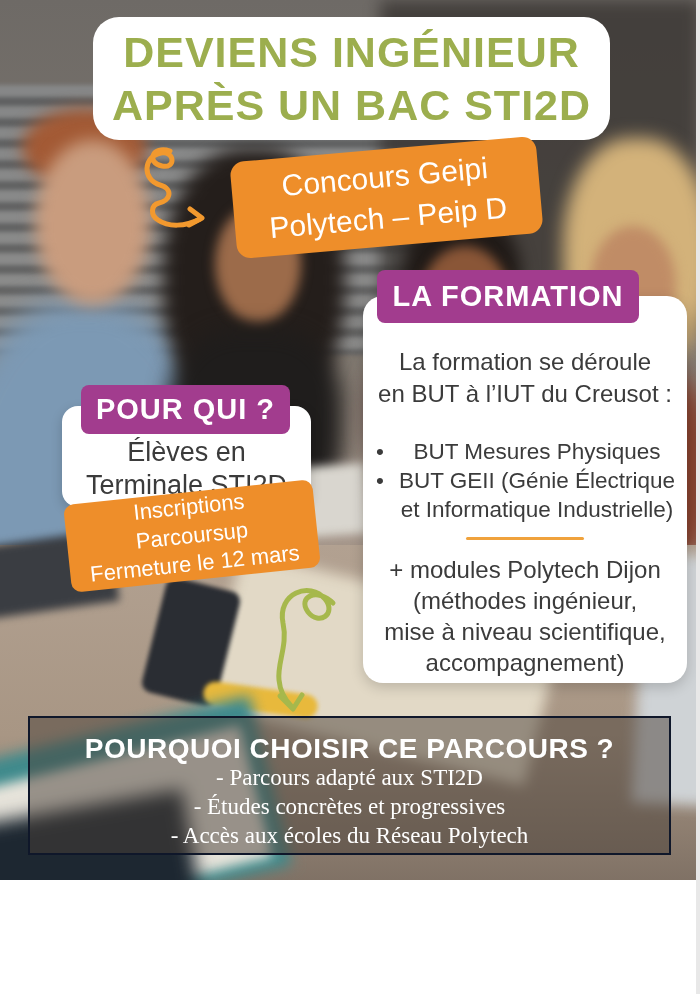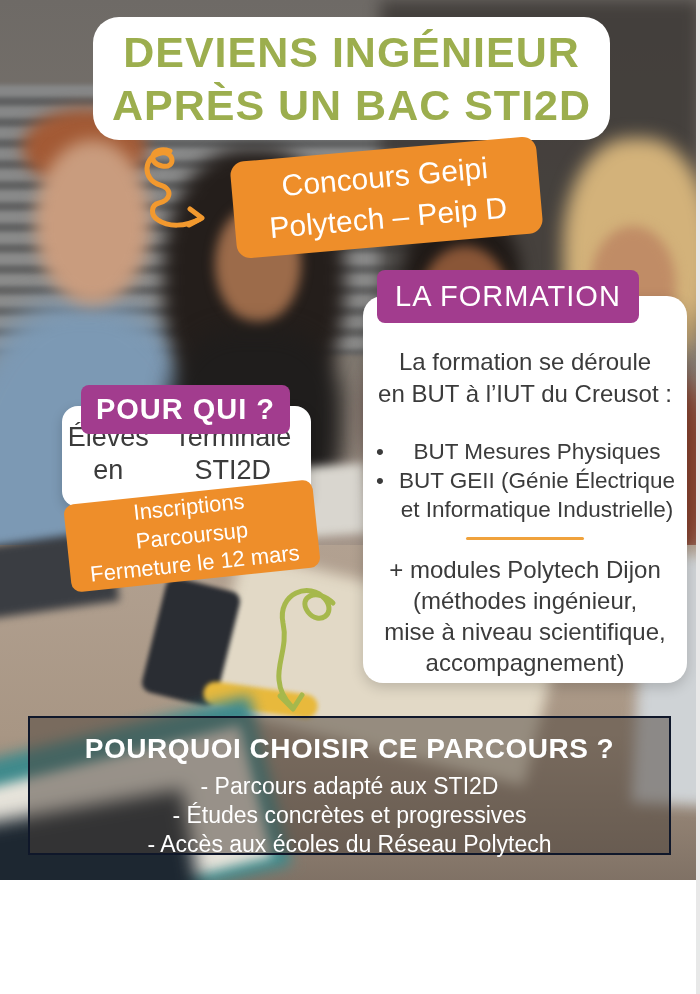--- a/index.html
+++ b/index.html
@@ -54,44 +54,44 @@
 
   
   .doodle{position:absolute;}
   .doodle path{fill:none;stroke-linecap:round;stroke-linejoin:round;}
 
   
   .formation-card{position:absolute;left:363px;top:296px;width:324px;height:387px;background:#fff;
                   border-radius:20px;box-shadow:0 4px 14px rgba(0,0,0,.18);}
   .formation-header{position:absolute;left:377px;top:270px;width:262px;height:53px;background:#A23C8E;
                     border-radius:8px;display:flex;align-items:center;justify-content:center;
-                    color:#fff;font-size:29px;font-weight:400;letter-spacing:1px;}
+                    color:#fff;font-size:29px;font-weight:700;letter-spacing:1px;}
   .formation-body{padding-top:50px;text-align:center;color:#3b3b3b;font-size:24px;line-height:1.35;}
   .f-bullets{list-style:none;margin:26px auto 0;padding:0;width:306px;text-align:center;
              font-size:22.5px;line-height:1.3;}
   .f-bullets li{position:relative;padding-left:24px;}
   .f-bullets li::before{content:"•";position:absolute;left:4px;}
   .f-divider{width:118px;height:3px;background:#F0A23C;margin:12px auto 14px;border-radius:2px;}
   .f-plus div{line-height:1.3;}
 
   
   .pourqui-card{position:absolute;left:62px;top:406px;width:249px;height:101px;background:#fff;
                 border-radius:16px;box-shadow:0 4px 12px rgba(0,0,0,.18);
-                display:flex;flex-direction:row;align-items:center;justify-content:flex-end;
+                display:flex;flex-direction:column;align-items:center;justify-content:flex-end;
                 padding-bottom:6px;color:#3b3b3b;font-size:27px;line-height:1.2;text-align:center;}
   .pourqui-header{position:absolute;left:81px;top:385px;width:209px;height:49px;background:#A23C8E;
                   border-radius:8px;display:flex;align-items:center;justify-content:center;
                   color:#fff;font-size:29px;font-weight:800;letter-spacing:1px;}
 
   
   .pourquoi-box{position:absolute;left:28px;top:716px;width:643px;height:139px;
                 border:2px solid #0f172a;background:rgba(74,63,55,.5);
                 color:#fff;text-align:center;padding-top:17px;}
   .pourquoi-title{font-size:28px;font-weight:800;letter-spacing:.5px;line-height:1;}
-  .pourquoi-items{margin-top:9px;font-size:23px;line-height:1.27;}
+  .pourquoi-items{font-size:23px;line-height:1.27;font-family:Liberation Serif, serif;}
 
   
   .footer{position:absolute;left:0;top:880px;width:700px;height:114px;background:#fff;}
 </style>
 </head>
 <body>
 
 <div class="poster">
 
   <div class="photo">

